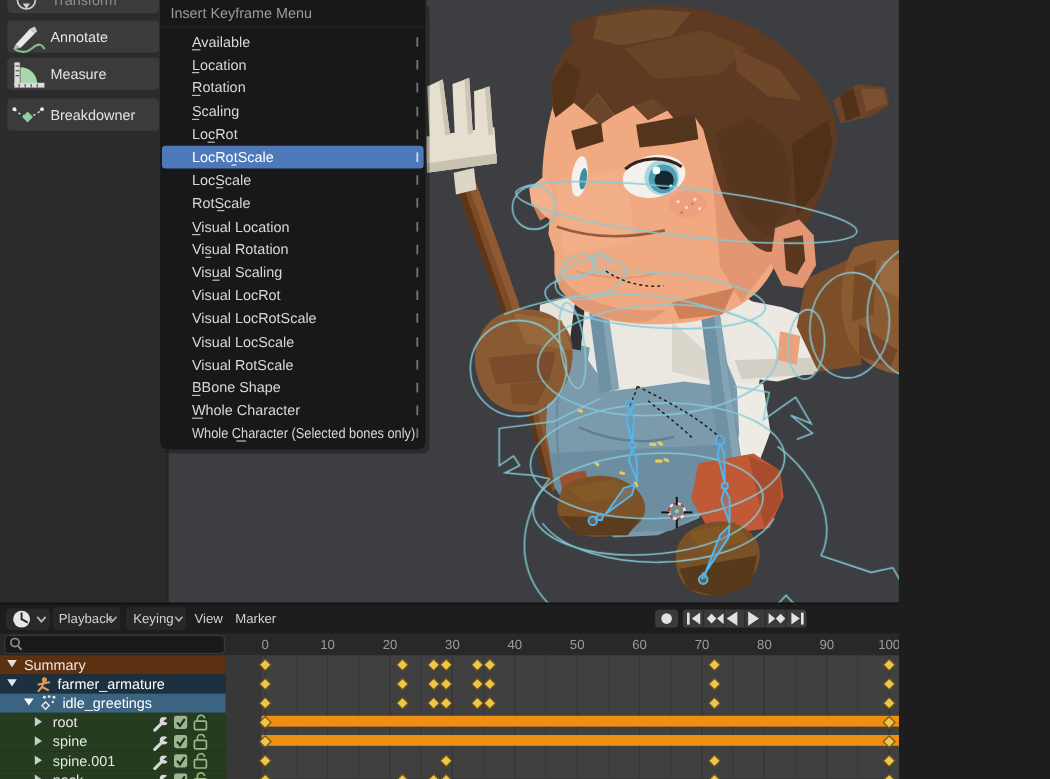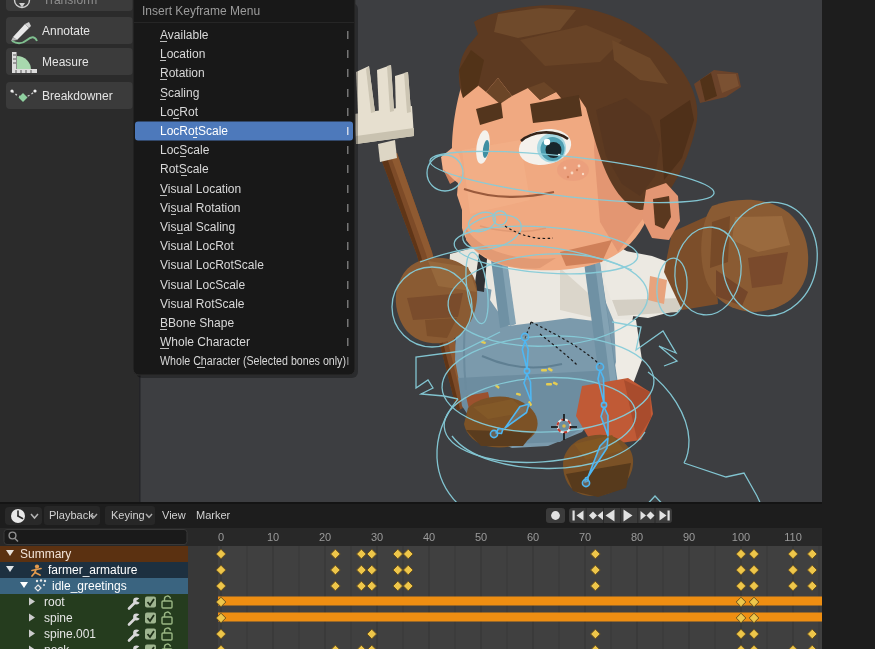--- a/index.html
+++ b/index.html
@@ -1,14 +1,14 @@
 <!DOCTYPE html>
 <html><head><meta charset="utf-8"><style>
 html,body{margin:0;padding:0;background:#1d1d1d;}
-#root{position:relative;width:822px;height:649px;overflow:hidden;font-family:"Liberation Sans",sans-serif;}
+#root{position:relative;width:749px;height:649px;overflow:hidden;font-family:"Liberation Sans",sans-serif;}
 </style></head>
 <body>
 <div id="root">
 <svg width="875" height="649" viewBox="0 0 875 649" font-family="Liberation Sans, sans-serif">
 
 <rect x="0" y="0" width="875" height="503" fill="#3d3e41"></rect>
 <g id="character">
 
 <polygon points="380,156 397,153 432,252 471,404 457,411 417,255" fill="#7d4b28"></polygon>
 <polygon points="390,154 397,153 432,252 471,404 464,407 426,254" fill="#8f5a31"></polygon>

